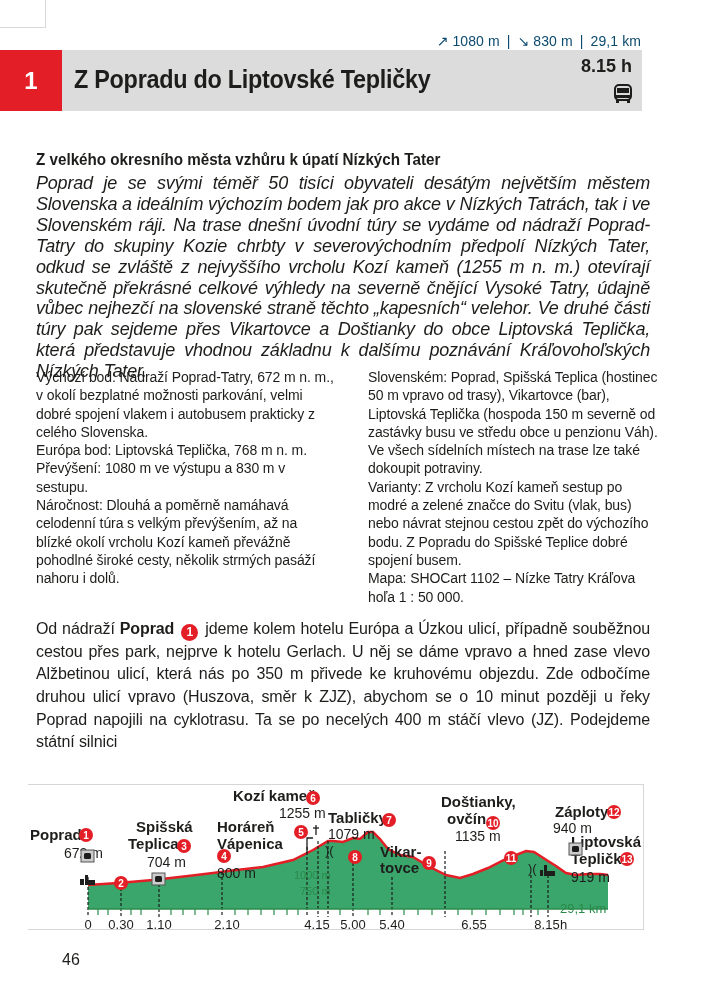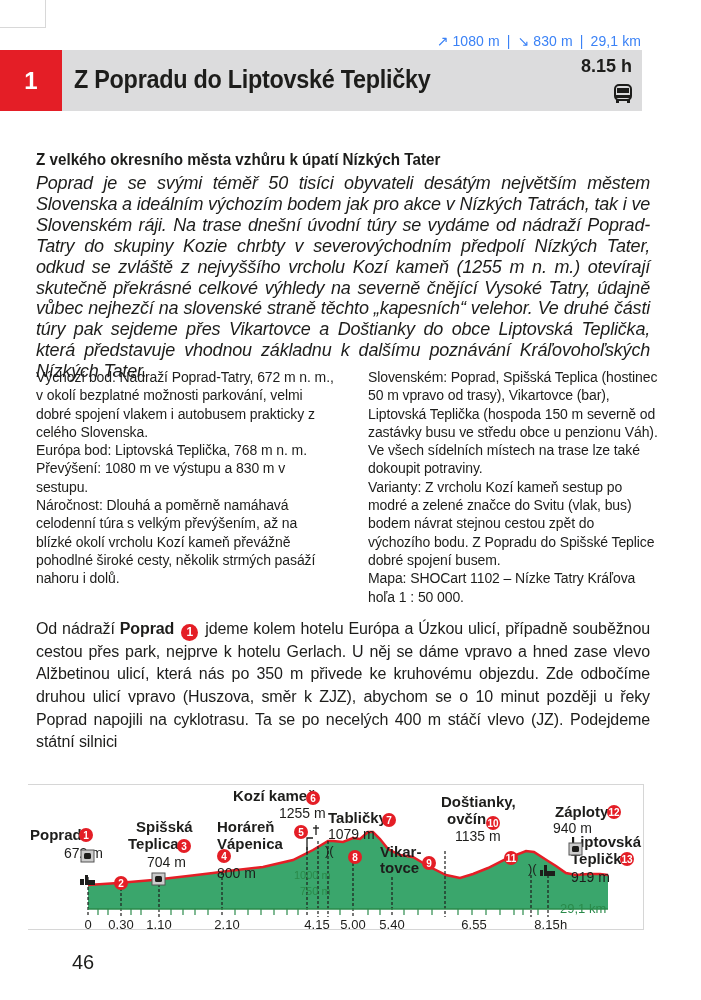--- a/index.html
+++ b/index.html
@@ -1,21 +1,21 @@
 <!DOCTYPE html>
 <html><head>
 <meta charset="utf-8">
 <style>
   * { box-sizing: border-box; margin: 0; padding: 0; }
   html, body { width: 701px; height: 1000px; background: #ffffff; overflow: hidden; }
   body { position: relative; font-family: "Liberation Sans", "DejaVu Sans", sans-serif; color: #1d1d1b; }
 
   .corner-mark { position: absolute; left: 0; top: 0; width: 46px; height: 28px; border-right: 1px solid #d8d8d8; border-bottom: 1px solid #d8d8d8; }
 
-  .stats { position: absolute; right: 60px; top: 33px; font-size: 14px; color: #3b82f6; letter-spacing: 0.1px; }
+  .stats { position: absolute; right: 60px; top: 33px; font-size: 14px; color: #0c4a6e; letter-spacing: 0.1px; }
   .stats .sep { margin: 0 3px; }
 
   .header-bar { position: absolute; left: 0; top: 50px; width: 642px; height: 61px; background: #dcdcdd; }
   .header-num { position: absolute; left: 0; top: 0; width: 62px; height: 61px; background: #e41e26; color: #fff; font-weight: bold; font-size: 24px; display: flex; align-items: center; justify-content: center; }
   .header-title { position: absolute; left: 74px; top: 14px; font-size: 26px; font-weight: bold; color: #1d1d1b; letter-spacing: -0.3px; transform: scaleX(0.9); transform-origin: left center; white-space: nowrap; }
   .header-time { position: absolute; right: 10px; top: 6px; font-size: 18px; font-weight: bold; }
   .header-bus { position: absolute; right: 10px; top: 34px; width: 18px; height: 20px; }
 
   .intro-title { position: absolute; left: 36px; top: 151px; font-size: 16px; font-weight: bold; white-space: nowrap; transform: scaleX(0.95); transform-origin: left; }
   .intro-text { position: absolute; left: 36px; top: 173px; width: 614px; font-size: 18px; font-style: italic; line-height: 20.9px; text-align: justify; letter-spacing: -0.2px; }
@@ -24,21 +24,21 @@
   .info-col.left { left: 36px; width: 300px; }
   .info-col.right { left: 368px; width: 292px; }
   .info-col b { font-weight: normal; }
 
   .body-text { position: absolute; left: 36px; top: 618px; width: 614px; font-size: 16px; line-height: 22.6px; text-align: justify; letter-spacing: -0.1px; }
   .num-badge { display: inline-flex; align-items: center; justify-content: center; width: 17px; height: 17px; border-radius: 50%; background: #e41e26; color: #fff; font-size: 12px; font-weight: bold; vertical-align: -2px; margin: 0 2px; }
 
   .profile { position: absolute; left: 28px; top: 784px; width: 616px; height: 146px; border: 1px solid #d6d6d6; border-left: none; background: #fff; }
   .profile svg { position: absolute; left: 0; top: 0; }
 
-  .page-number { position: absolute; left: 62px; top: 951px; font-size: 20px; margin-left: 10px; }
+  .page-number { position: absolute; left: 62px; top: 951px; font-size: 16px; }
 </style>
 </head>
 <body>
 
 <div class="corner-mark"></div>
 
 <div class="stats">
   <span>↗ 1080 m</span>
   <span class="sep">|</span>
   <span>↘ 830 m</span>
@@ -64,21 +64,21 @@
 
 <div class="info-col left">
   <div><b>Výchozí bod:</b><span> Nádraží Poprad-Tatry, 672 m n. m., v okolí bezplatné možnosti parkování, velmi dobré spojení vlakem i autobusem prakticky z celého Slovenska.</span></div>
   <div><b>Európa bod:</b><span> Liptovská Teplička, 768 m n. m.</span></div>
   <div><b>Převýšení:</b><span> 1080 m ve výstupu a 830 m v sestupu.</span></div>
   <div><b>Náročnost:</b><span> Dlouhá a poměrně namáhavá celodenní túra s velkým převýšením, až na blízké okolí vrcholu Kozí kameň převážně pohodlné široké cesty, několik strmých pasáží nahoru i dolů.</span></div>
 </div>
 
 <div class="info-col right">
   <div><b>Slovenském:</b><span> Poprad, Spišská Teplica (hostinec 50 m vpravo od trasy), Vikartovce (bar), Liptovská Teplička (hospoda 150 m severně od zastávky busu ve středu obce u penzionu Váh). Ve všech sídelních místech na trase lze také dokoupit potraviny.</span></div>
-  <div><b>Varianty:</b><span> Z vrcholu Kozí kameň sestup po modré a zelené značce do Svitu (vlak, bus) bodem návrat stejnou cestou zpět do výchozího bodu. Z Popradu do Spišské Teplice dobré spojení busem.</span></div>
+  <div><b>Varianty:</b><span> Z vrcholu Kozí kameň sestup po modré a zelené značce do Svitu (vlak, bus) nebo návrat stejnou cestou zpět do výchozího bodu. Z Popradu do Spišské Teplice dobré spojení busem.</span></div>
   <div><b>Mapa:</b><span> SHOCart 1102 – Nízke Tatry Kráľova hoľa 1 : 50 000.</span></div>
 </div>
 
 <div class="body-text">
   <span>Od nádraží </span><b>Poprad</b> <span class="num-badge">1</span><span> jdeme kolem hotelu Európa a Úzkou ulicí, případně souběžnou cestou přes park, nejprve k hotelu Gerlach. U něj se dáme vpravo a hned zase vlevo Alžbetinou ulicí, která nás po 350 m přivede ke kruhovému objezdu. Zde odbočíme druhou ulicí vpravo (Huszova, směr k ZJZ), abychom se o 10 minut později u řeky Poprad napojili na cyklotrasu. Ta se po necelých 400 m stáčí vlevo (JZ). Podejdeme státní silnici</span>
 </div>
 
 <div class="profile">
   <svg width="616" height="146" viewBox="0 0 616 146" font-family="Liberation Sans, sans-serif">
 

